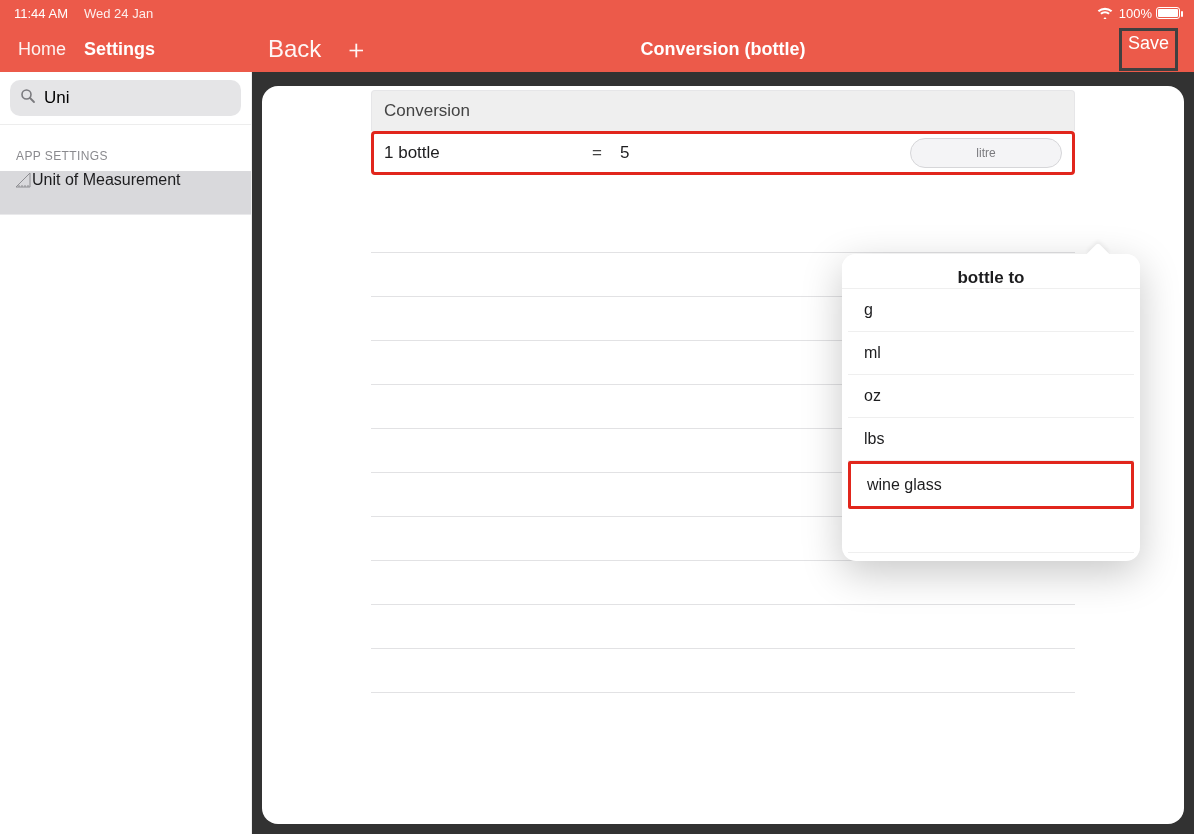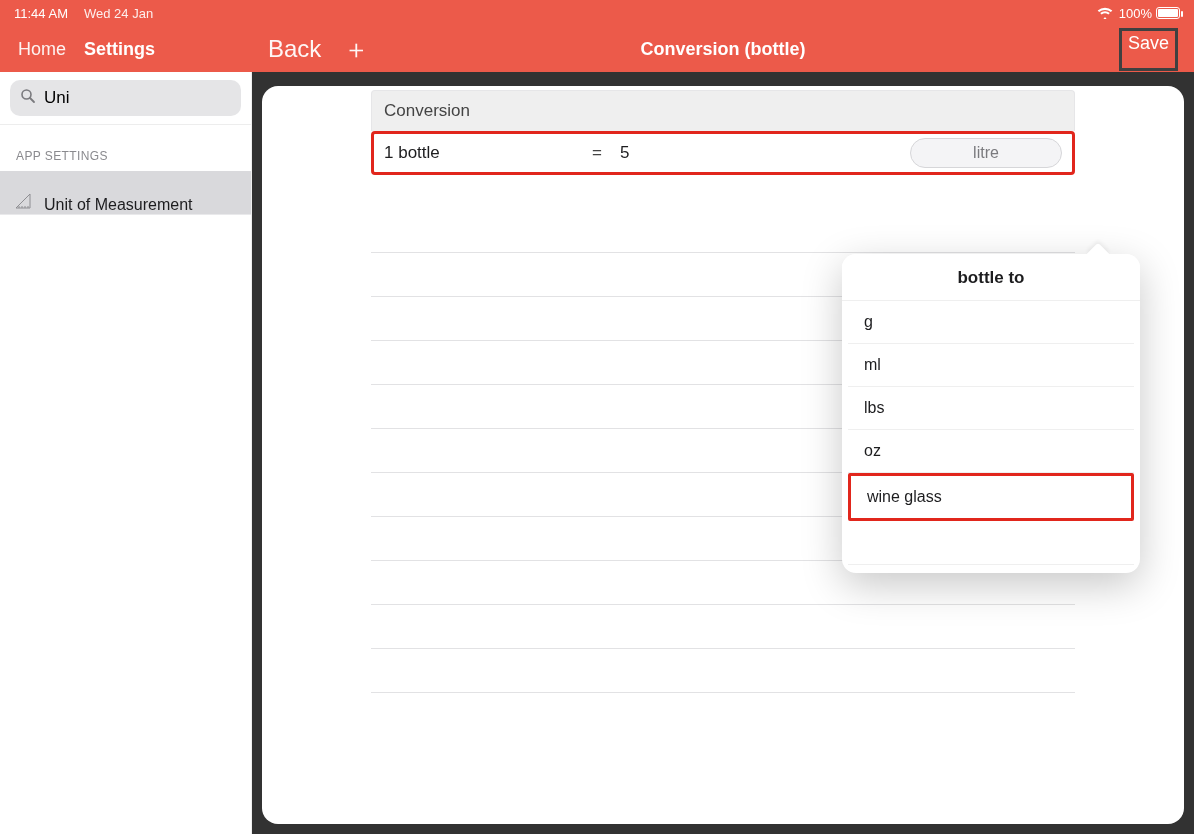--- a/index.html
+++ b/index.html
@@ -45,42 +45,42 @@
 
   
   .sidebar{width:252px;background:var(--sidebar-bg);border-right:1px solid #eee;}
   .search-wrap{padding:8px 10px;border-bottom:1px solid #ededed;}
   .search{display:flex;align-items:center;background:var(--search-bg);height:36px;border-radius:10px;padding:15px 10px;gap:6px;}
   .search .magnify{color:#7a7a7e;}
   .search input{border:none;background:transparent;outline:none;font-size:17px;flex:1;color:#000;}
   .search .clear{width:18px;height:18px;border-radius:50%;background:#8e8e92;display:flex;align-items:center;justify-content:center;}
   .search .clear svg{display:block;}
   .section-hdr{font-size:12px;letter-spacing:.4px;color:var(--section-hdr);padding:24px 16px 8px;}
-  .row-item{display:flex;align-items:flex-end;gap:12px;padding:0 14px;height:44px;background:var(--selected-row);font-size:16px;border-bottom:1px solid #e9e9eb;}
+  .row-item{display:flex;align-items:flex-start;padding:0 14px;height:44px;background:var(--selected-row);font-size:16px;border-bottom:1px solid #e9e9eb;}
   .row-item .ruler{color:#8e8e92;}
 
   
   .main{flex:1;background:var(--frame);padding:14px 10px 10px;}
   .panel{background:var(--panel-bg);border-radius:16px;height:100%;position:relative;padding-top:4px;}
   .inner{margin:0 auto;width:704px;position:relative;}
   .card-hdr{background:#efefef;border-top-left-radius:4px;border-top-right-radius:4px;padding:10px 12px;font-size:17px;color:#444;border:1px solid #e6e6e8;border-bottom:none;}
 
   .conv-row{display:flex;align-items:center;border:3px solid var(--highlight);background:#fff;height:44px;border-radius:4px;}
   .conv-row .unit{width:210px;padding:0 10px;font-size:17px;}
   .conv-row .eq{width:26px;text-align:center;font-size:17px;color:#444;}
   .conv-row .val{flex:1;padding:0 10px;font-size:17px;}
-  .conv-row .target-pill{margin:0 10px 0 6px;width:152px;height:30px;border:1px solid var(--pill-border);border-radius:16px;display:flex;align-items:center;justify-content:center;font-size:16px;color:#7a7a7e;background:var(--pill-bg);}
+  .conv-row .target-pill{margin:0 10px 0 6px;width:152px;height:30px;border:1px solid var(--pill-border);border-radius:16px;display:flex;align-items:center;justify-content:center;font-size:12px;color:#7a7a7e;background:var(--pill-bg);}
 
   .ruled{margin-top:34px;}
   .ruled .rule{height:44px;border-bottom:1px solid var(--line);}
 
   
   .popover{position:absolute;top:168px;right:44px;width:298px;background:#fff;border-radius:14px;box-shadow:0 12px 40px rgba(0,0,0,.22);padding-bottom:8px;}
   .popover::before{content:"";position:absolute;top:-8px;right:34px;width:16px;height:16px;background:#fff;transform:rotate(45deg);border-top-left-radius:3px;box-shadow:-2px -2px 4px rgba(0,0,0,.06);}
-  .pop-title{text-align:center;font-weight:600;font-size:17px;padding:14px 0 12px;border-bottom:1px solid #efefef;position:relative;z-index:1;background:#fff;border-radius:14px 14px 0 0;}
+  .pop-title{text-align:center;font-weight:600;font-size:17px;padding:14px 0 0;border-bottom:1px solid #efefef;position:relative;z-index:1;background:#fff;border-radius:14px 14px 0 0;}
   .pop-item{padding:12px 16px;font-size:16px;border-bottom:1px solid #efefef;margin:0 6px;}
   .pop-item.highlight{border:3px solid var(--highlight);margin:0 6px;border-radius:2px;}
   .pop-spacer{height:44px;border-bottom:1px solid #efefef;margin:0 6px;}
 </style>
 </head>
 <body>
 
 <div class="statusbar">
   <span>11:44 AM</span>
   <span class="sb-date">Wed 24 Jan</span>
@@ -169,22 +169,22 @@
           <div class="rule"></div>
             <div class="rule"></div>
         </div>
       </div>
 
       <div class="popover">
         <div class="pop-title">bottle to</div>
         <div id="pop-items">
             <div class="pop-item">g</div>
             <div class="pop-item">ml</div>
+            <div class="pop-item">oz</div>
             <div class="pop-item">lbs</div>
-            <div class="pop-item">oz</div>
             <div class="pop-item highlight">wine glass</div>
             <div class="pop-spacer"></div>
           </div>
       </div>
 
     </div>
   </main>
 </div>
 
 </body></html>

